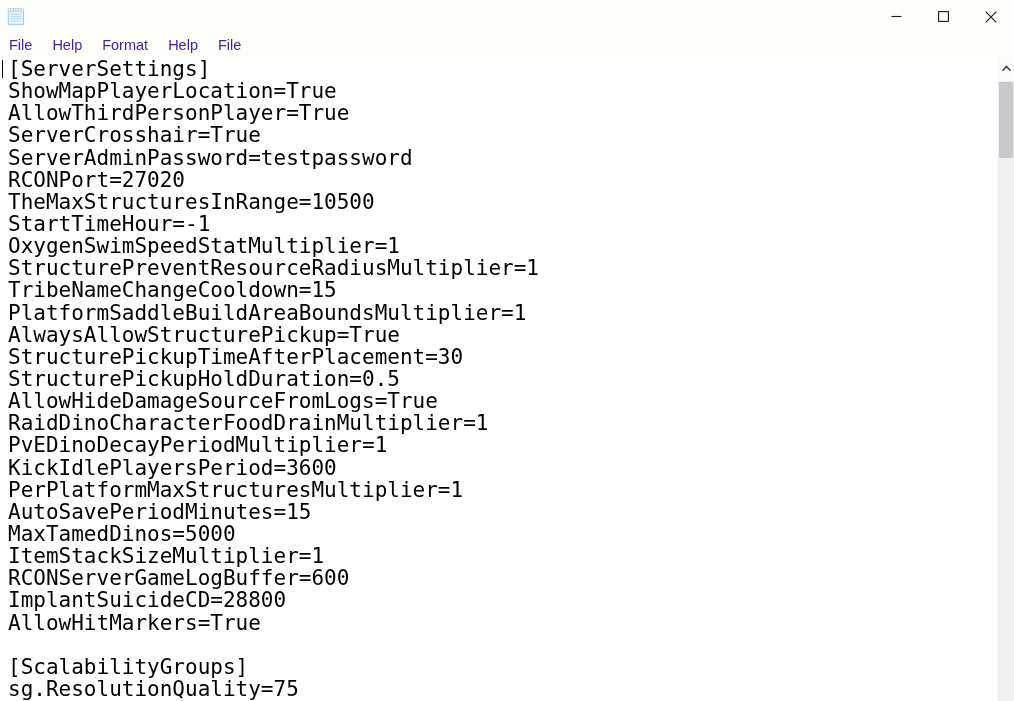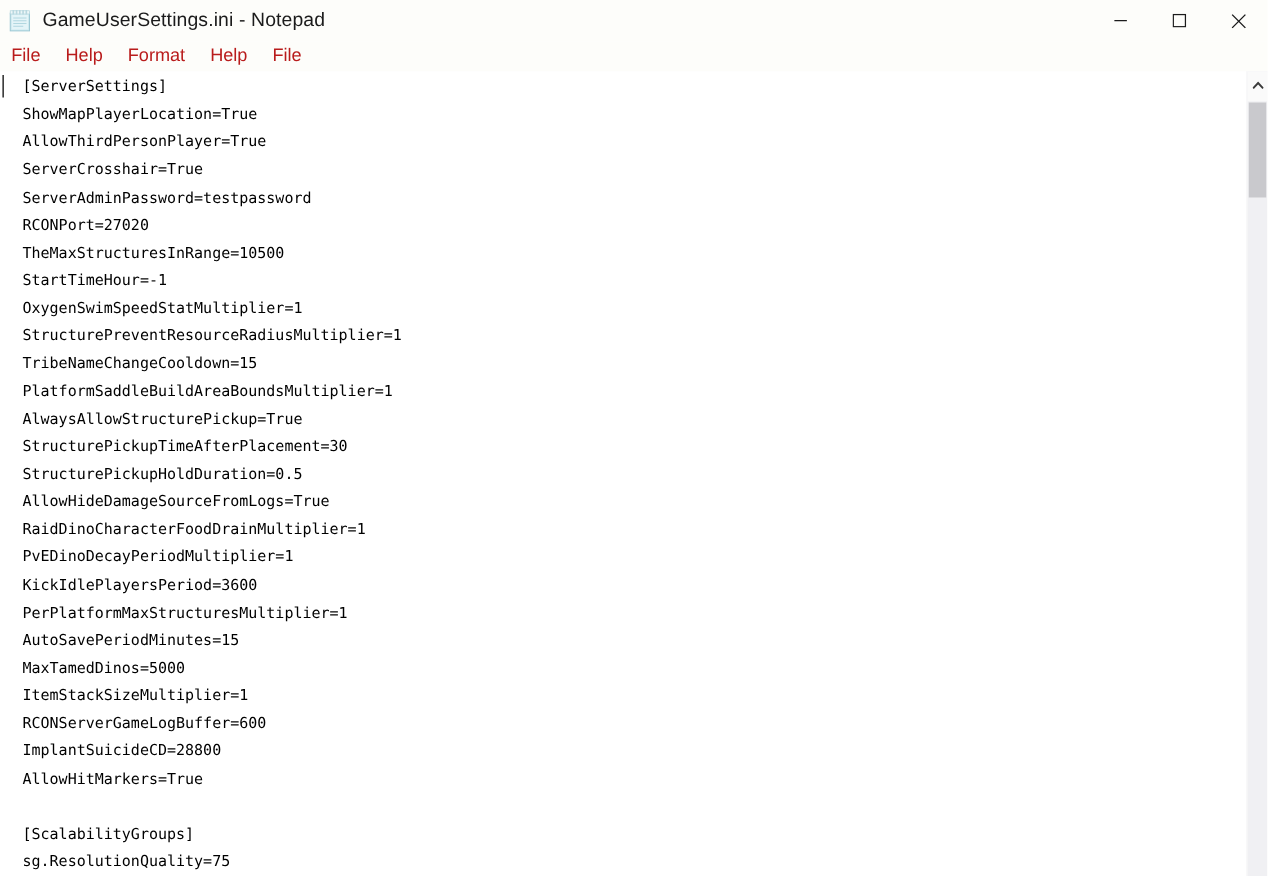--- a/index.html
+++ b/index.html
@@ -83,21 +83,21 @@
     min-height: 24px;
     background: #fdfdfa;
     display: flex;
     align-items: center;
     padding-left: 9px;
     flex: 0 0 auto;
     position: relative;
   }
   .menu-item {
     font-size: 14.5px;
-    color: #b91c1c;
+    color: #4c1d95;
     font-family: "Liberation Sans", sans-serif;
     margin-right: 20px;
     white-space: nowrap;
     cursor: default;
     line-height: 24px;
   }
   .menu-sep {
     position: absolute;
     left: 0;
     right: 0;
@@ -117,24 +117,24 @@
   }
   .text-area {
     position: relative;
     flex: 1 1 auto;
     padding: 0;
     overflow: hidden;
     background: #ffffff;
   }
   .text-content {
     position: relative;
-    padding-left: 18px;
+    padding-left: 8px;
     padding-top: 1px;
     font-family: "DejaVu Sans Mono", "Liberation Mono", monospace;
-    font-size: 12px;
+    font-size: 21px;
     line-height: 22.15px;
     color: #000000;
     white-space: pre;
     letter-spacing: 0px;
   }
   .line { height: 22.15px; white-space: pre; }
 
   .caret {
     position: absolute;
     left: 2px;
@@ -201,21 +201,20 @@
           <line x1="5.6" y1="15.0" x2="13.6" y2="15.0" stroke="#a9d2dd" stroke-width="0.7"></line>
 
           <rect x="3.2" y="2.6" width="15.4" height="2.6" fill="#eef7f9" stroke="#b4d6df" stroke-width="0.6"></rect>
           <rect x="5.0" y="2.0" width="1.3" height="3.6" fill="#b9d8e0"></rect>
           <rect x="7.6" y="2.0" width="1.3" height="3.6" fill="#b9d8e0"></rect>
           <rect x="10.2" y="2.0" width="1.3" height="3.6" fill="#b9d8e0"></rect>
           <rect x="12.8" y="2.0" width="1.3" height="3.6" fill="#b9d8e0"></rect>
           <rect x="15.4" y="2.0" width="1.3" height="3.6" fill="#b9d8e0"></rect>
         </svg>
       </span>
-      <span class="title-text">GameUserSettings.ini - Notepad</span>
     </div>
 
     <div class="win-controls">
       <button class="win-btn">
         <svg width="11" height="11" viewBox="0 0 11 11">
           <line x1="0.5" y1="5.5" x2="10.5" y2="5.5" stroke="#1b1b1b" stroke-width="1.1"></line>
         </svg>
       </button>
       <button class="win-btn">
         <svg width="11" height="11" viewBox="0 0 11 11">

